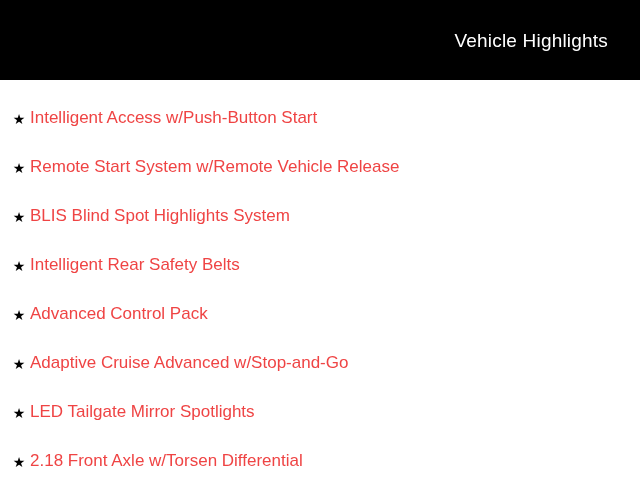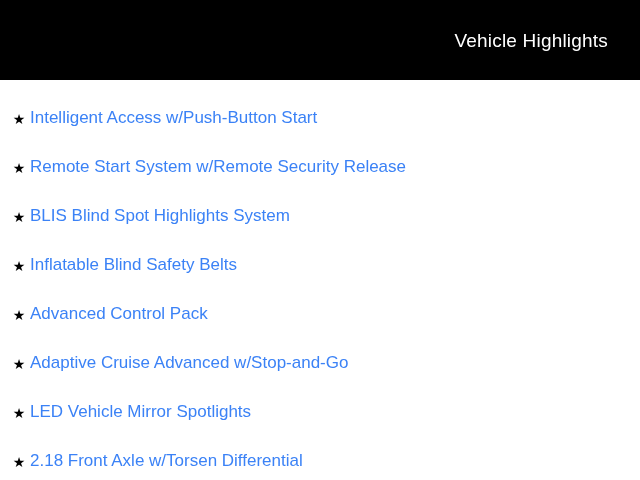--- a/index.html
+++ b/index.html
@@ -59,21 +59,21 @@
   }
   .bullet-icon {
     width: 22px;
     flex: 0 0 22px;
     text-align: center;
     color: #000000;
     font-size: 14px;
     line-height: 1;
   }
   .highlight-text {
-    color: #3b82f6;
+    color: #ef4444;
     font-size: 17px;
     line-height: 1.2;
     white-space: nowrap;
   }
 </style>
 </head>
 <body>
 
 <div class="page">
 
@@ -81,41 +81,41 @@
     <div class="header-title">Vehicle Highlights</div>
   </div>
 
   <ul class="highlights">
     <li class="highlight-item">
       <span class="bullet-icon">★</span>
       <span class="highlight-text">Intelligent Access w/Push-Button Start</span>
     </li>
     <li class="highlight-item">
       <span class="bullet-icon">★</span>
-      <span class="highlight-text">Remote Start System w/Remote Security Release</span>
+      <span class="highlight-text">Remote Start System w/Remote Vehicle Release</span>
     </li>
     <li class="highlight-item">
       <span class="bullet-icon">★</span>
       <span class="highlight-text">BLIS Blind Spot Highlights System</span>
     </li>
     <li class="highlight-item">
       <span class="bullet-icon">★</span>
-      <span class="highlight-text">Inflatable Blind Safety Belts</span>
+      <span class="highlight-text">Intelligent Rear Safety Belts</span>
     </li>
     <li class="highlight-item">
       <span class="bullet-icon">★</span>
       <span class="highlight-text">Advanced Control Pack</span>
     </li>
     <li class="highlight-item">
       <span class="bullet-icon">★</span>
       <span class="highlight-text">Adaptive Cruise Advanced w/Stop-and-Go</span>
     </li>
     <li class="highlight-item">
       <span class="bullet-icon">★</span>
-      <span class="highlight-text">LED Vehicle Mirror Spotlights</span>
+      <span class="highlight-text">LED Tailgate Mirror Spotlights</span>
     </li>
     <li class="highlight-item">
       <span class="bullet-icon">★</span>
       <span class="highlight-text">2.18 Front Axle w/Torsen Differential</span>
     </li>
   </ul>
 
 </div>
 
 </body></html>

